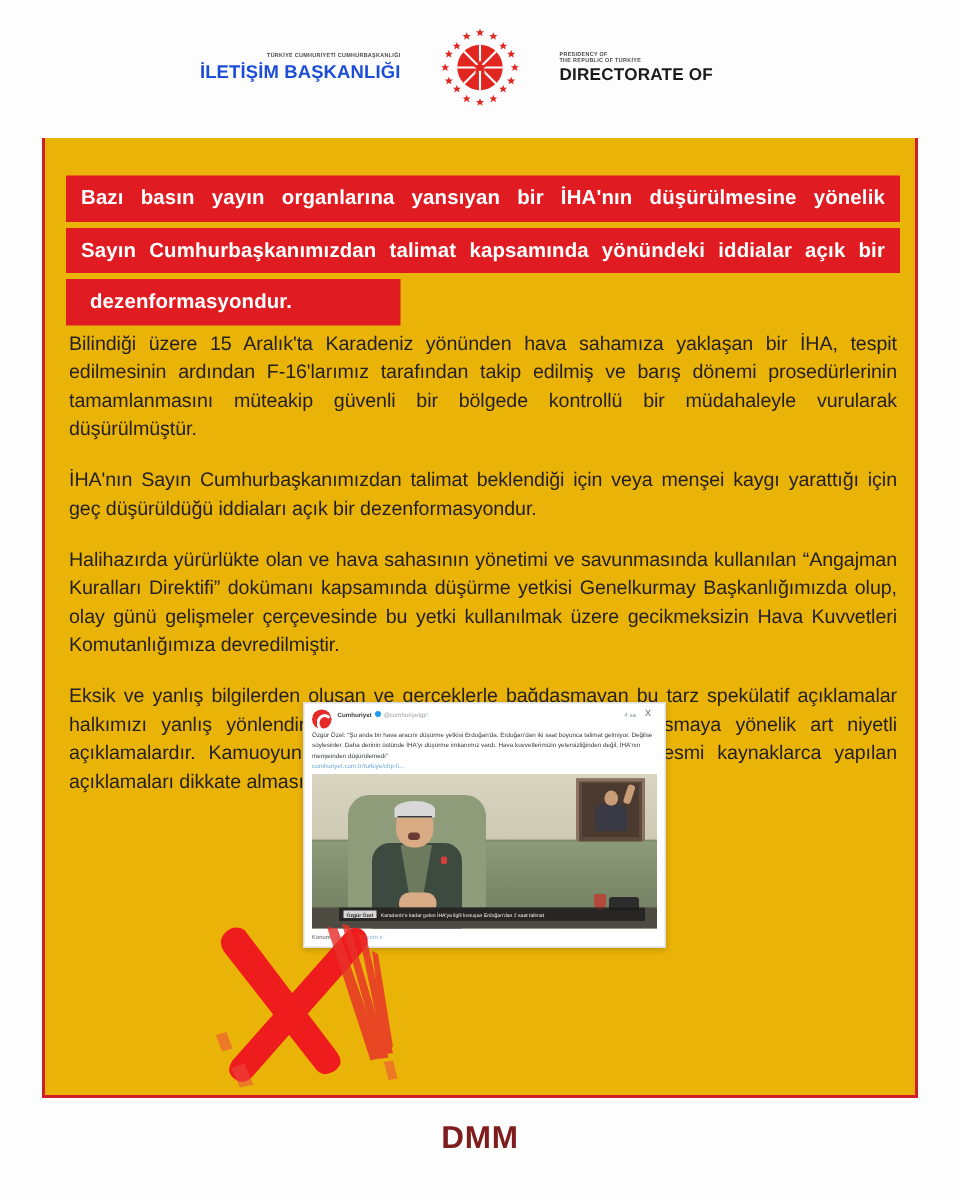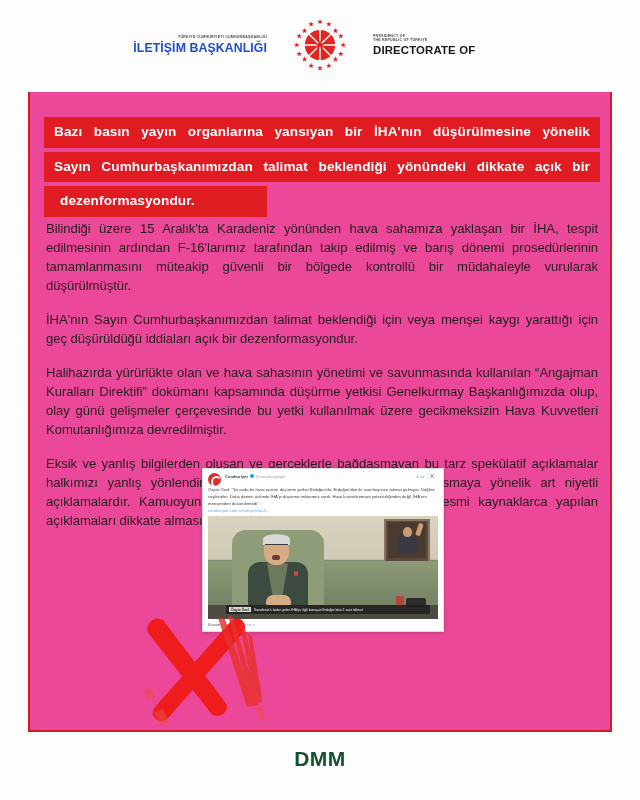--- a/index.html
+++ b/index.html
@@ -97,21 +97,21 @@
     white-space: nowrap;
   }
 
   
   .card {
     position: absolute;
     left: 28px;
     top: 92px;
     width: 584px;
     height: 640px;
-    background: #ec4899;
+    background: #eab308;
     border-left: 2px solid #d01e26;
     border-right: 2px solid #d01e26;
     border-bottom: 2px solid #d01e26;
     border-top: none;
   }
 
   .card-top-rule {
     position: absolute;
     left: 130px;
     top: 92px;
@@ -448,21 +448,21 @@
     position: absolute;
     left: 0;
     top: 748px;
     width: 640px;
     text-align: center;
   }
   .dmm {
     font-size: 21px;
     font-weight: 800;
     letter-spacing: 0.5px;
-    color: #14532d;
+    color: #7f1d1d;
     line-height: 1;
   }
   .dmm-url {
     font-size: 7.4px;
     color: #4a4a4a;
     letter-spacing: 0.2px;
     margin-top: 3px;
   }
 </style>
 </head>
@@ -562,21 +562,21 @@
       <div class="main1">DIRECTORATE OF</div>
     </div>
   </div>
 
   <div class="card-top-rule"></div>
 
   <div class="card">
 
     <div class="headline">
       <span class="hl-line justify">Bazı basın yayın organlarına yansıyan bir İHA'nın düşürülmesine yönelik</span>
-      <span class="hl-line justify">Sayın Cumhurbaşkanımızdan talimat beklendiği yönündeki dikkate açık bir</span>
+      <span class="hl-line justify">Sayın Cumhurbaşkanımızdan talimat kapsamında yönündeki iddialar açık bir</span>
       <span class="hl-line last">dezenformasyondur.</span>
     </div>
 
     <div class="body-text">
       <p class="para">Bilindiği üzere 15 Aralık'ta Karadeniz yönünden hava sahamıza yaklaşan bir İHA, tespit edilmesinin ardından F-16'larımız tarafından takip edilmiş ve barış dönemi prosedürlerinin tamamlanmasını müteakip güvenli bir bölgede kontrollü bir müdahaleyle vurularak düşürülmüştür.</p>
       <p class="para">İHA'nın Sayın Cumhurbaşkanımızdan talimat beklendiği için veya menşei kaygı yarattığı için geç düşürüldüğü iddiaları açık bir dezenformasyondur.</p>
       <p class="para">Halihazırda yürürlükte olan ve hava sahasının yönetimi ve savunmasında kullanılan “Angajman Kuralları Direktifi” dokümanı kapsamında düşürme yetkisi Genelkurmay Başkanlığımızda olup, olay günü gelişmeler çerçevesinde bu yetki kullanılmak üzere gecikmeksizin Hava Kuvvetleri Komutanlığımıza devredilmiştir.</p>
       <p class="para">Eksik ve yanlış bilgilerden oluşan ve gerçeklerle bağdaşmayan bu tarz spekülatif açıklamalar halkımızı yanlış yönlendirmeye ve devletimize olan güveni sarsmaya yönelik art niyetli açıklamalardır. Kamuoyunun dezenformasyonlara karşı sadece resmi kaynaklarca yapılan açıklamaları dikkate alması önem teşkil etmektedir.</p>
     </div>
   </div>

